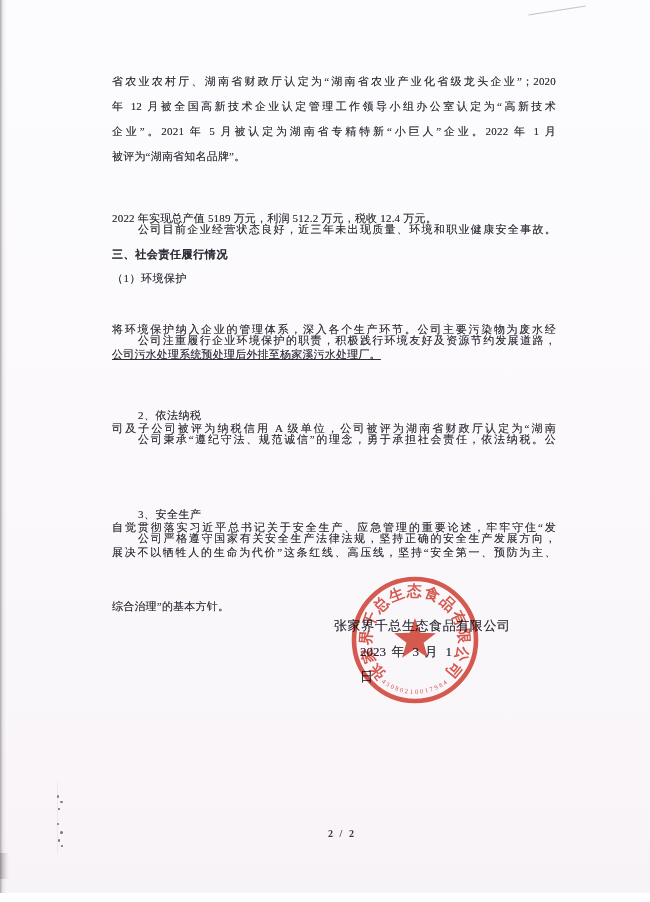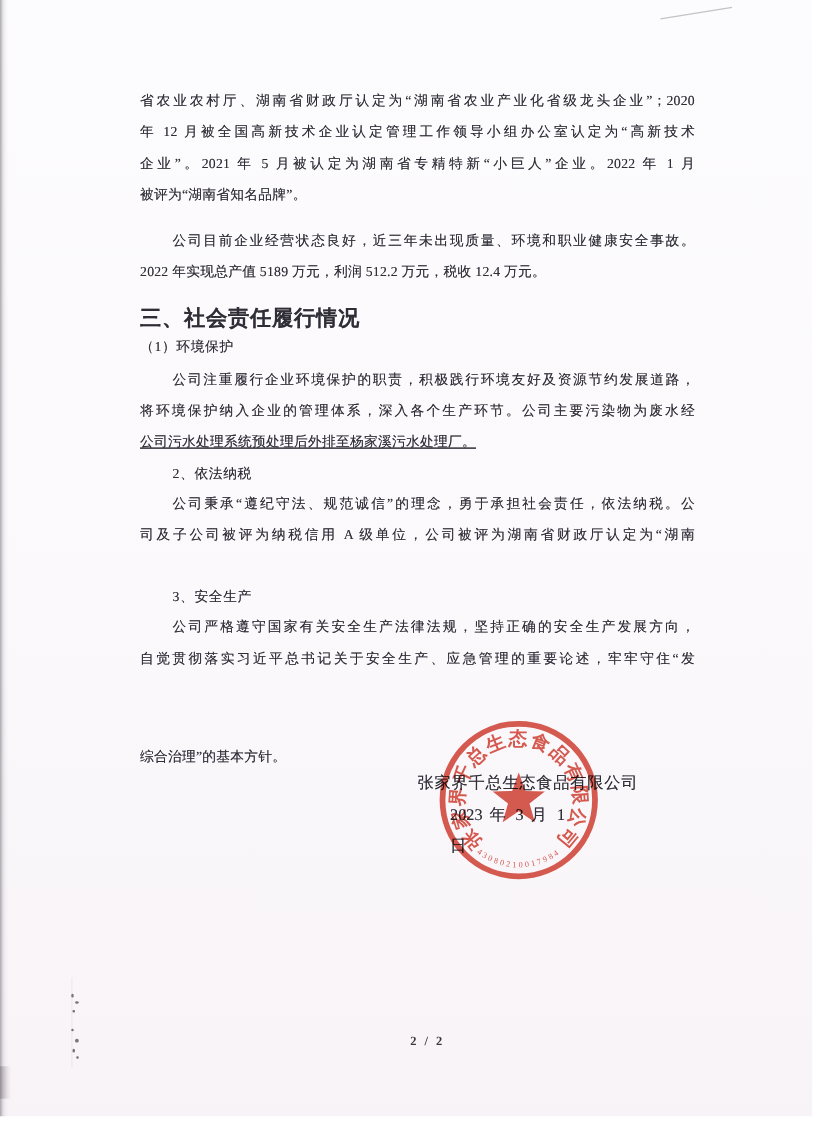--- a/index.html
+++ b/index.html
@@ -31,22 +31,22 @@
     background:rgba(80,78,92,.07);
   }
   
   .line{
     position:absolute;left:112px;width:444px;height:25px;line-height:25px;
     font-size:11px;color:#2f2e37;letter-spacing:.2px;
     text-shadow:0 0 .5px rgba(47,46,55,.55);
     white-space:nowrap;
   }
   .j{text-align:justify;text-align-last:justify;white-space:normal;}
-  .indent{text-indent:26px;}
-  .bold{font-weight:700;font-size:17px;letter-spacing:.6px;}
+  .indent{text-indent:26px;margin-top:36px;}
+  .bold{font-weight:700;font-size:11px;letter-spacing:.6px;}
   .sub{letter-spacing:.5px;}
   
   .sig-company{
     position:absolute;left:334px;top:613px;width:176px;height:25px;line-height:25px;
     font-size:13px;color:#2f2e37;text-align:justify;text-align-last:justify;
     text-shadow:0 0 .5px rgba(47,46,55,.5);
   }
   .sig-date{
     position:absolute;left:360px;top:639px;width:92px;height:25px;line-height:25px;
     font-size:13px;color:#2f2e37;text-align:justify;text-align-last:justify;
@@ -99,20 +99,21 @@
   <div class="line j" style="top:317px;">将环境保护纳入企业的管理体系，深入各个生产环节。公司主要污染物为废水经</div>
   <div class="line" style="top:342px;text-decoration:underline;">公司污水处理系统预处理后外排至杨家溪污水处理厂。</div>
 
   <div class="line sub indent" style="top:367px;">2、依法纳税</div>
   <div class="line j indent" style="top:391px;">公司秉承“遵纪守法、规范诚信”的理念，勇于承担社会责任，依法纳税。公</div>
   <div class="line j" style="top:416px;">司及子公司被评为纳税信用 A 级单位，公司被评为湖南省财政厅认定为“湖南</div>
 
   <div class="line sub indent" style="top:466px;">3、安全生产</div>
   <div class="line j indent" style="top:490px;">公司严格遵守国家有关安全生产法律法规，坚持正确的安全生产发展方向，</div>
   <div class="line j" style="top:515px;">自觉贯彻落实习近平总书记关于安全生产、应急管理的重要论述，牢牢守住“发</div>
+  <div class="line j" style="top:540px;">展决不以牺牲人的生命为代价”这条红线、高压线，坚持“安全第一、预防为主、</div>
   <div class="line" style="top:566px;margin-top:28px;">综合治理”的基本方针。</div>
 
   <div class="sig-company">张家界千总生态食品有限公司</div>
   <div class="sig-date">2023 年 3 月 1 日</div>
 
   <svg class="stamp" viewBox="0 0 140 140">
     <defs>
       <path id="seal-top-arc" d="M 42.9 104.7 A 44 44 0 1 1 97.1 104.7"></path>
       <path id="seal-bottom-arc" d="M 28.6 104.7 A 54 54 0 0 0 111.4 104.7"></path>
     </defs>

